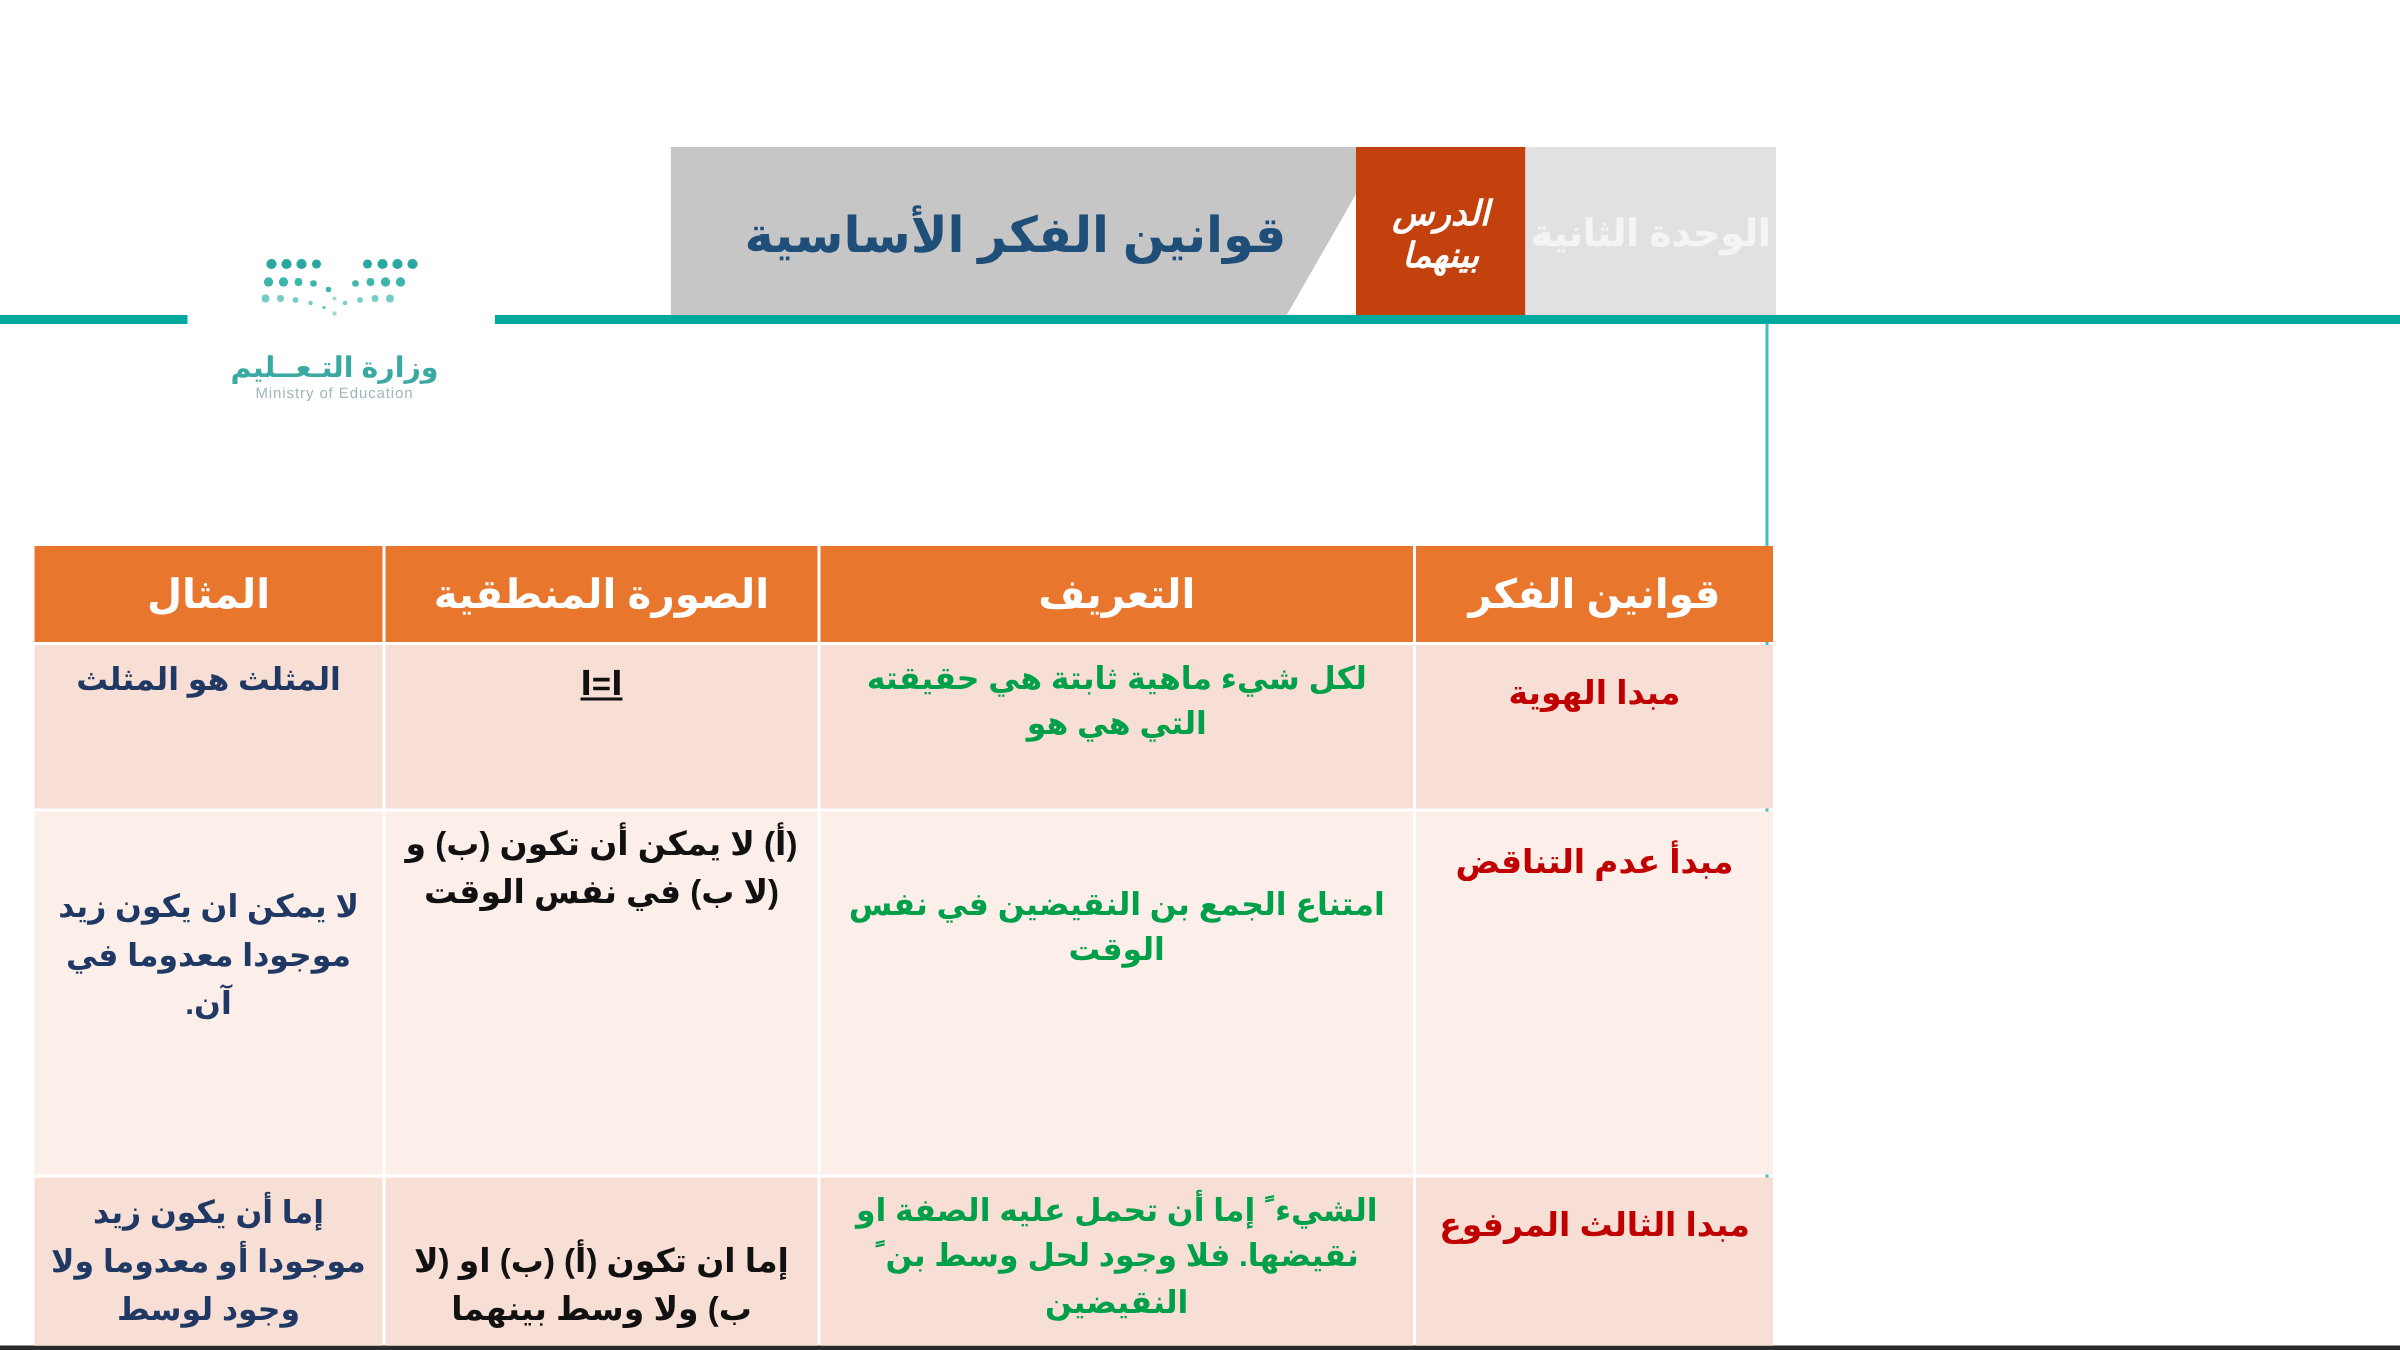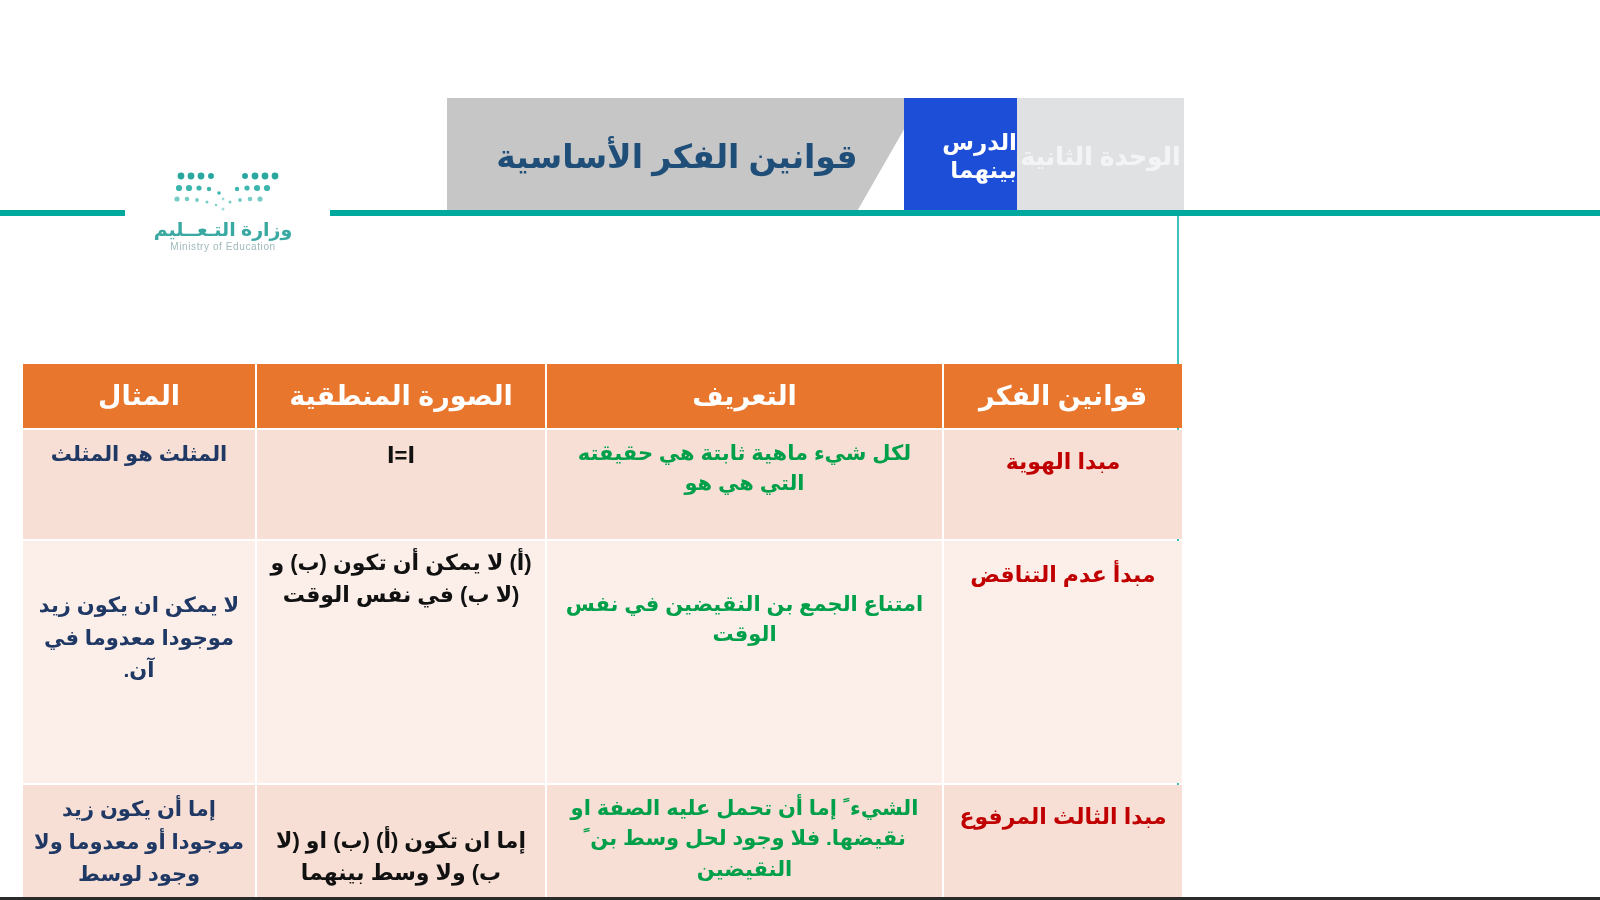--- a/index.html
+++ b/index.html
@@ -40,26 +40,27 @@
     white-space: nowrap;
     text-shadow: 0 0 1px rgba(255,255,255,0.6);
   }
 
   .lesson-tab {
     position: absolute;
     top: 98px;
     left: 904px;
     width: 113px;
     height: 116px;
-    background: #1d4ed8;
+    background: #c2410c;
     display: flex;
     flex-direction: column;
-    align-items: flex-start;
+    align-items: center;
     justify-content: center;
     line-height: 1.22;
+    font-style: italic;
   }
   .lesson-tab span {
     font-size: 23px;
     font-weight: 700;
     color: #ffffff;
     white-space: nowrap;
   }
   
   .lesson-tab::after {
     content: "";
@@ -133,21 +134,21 @@
     display: flex;
     flex-direction: column;
     align-items: center;
   }
   .moe-dots { width: 140px; height: 50px; }
   .moe-word {
     font-size: 19px;
     font-weight: 700;
     color: #3aa9a2;
     letter-spacing: 2px;
-    margin-top: 2px;
+    margin-top: 18px;
     line-height: 1;
   }
   .moe-sub {
     font-size: 10px;
     color: #9fb8bb;
     letter-spacing: 0.6px;
     margin-top: 3px;
     line-height: 1;
   }
 
@@ -211,21 +212,21 @@
     font-weight: 700;
     line-height: 1.55;
   }
 
   .r1 td { height: 84px; }
   .r2 td { height: 186px; }
   .r3 td { height: 158px; }
 
   .r1 .cell-law, .r3 .cell-law { padding-top: 17px; }
   .r2 .cell-law { padding-top: 19px; }
-  .r1 .cell-form { padding-top: 10px; }
+  .r1 .cell-form { padding-top: 10px; text-decoration: underline; }
   .r2 .cell-def  { padding-top: 48px; }
   .r2 .cell-ex   { padding-top: 48px; }
   .r2 .cell-form { padding-top: 6px; }
   .r3 .cell-form { padding-top: 40px; }
   .r3 .cell-def  { padding-top: 8px; }
   .r3 .cell-ex   { padding-top: 8px; }
 </style>
 </head>
 <body>
 

